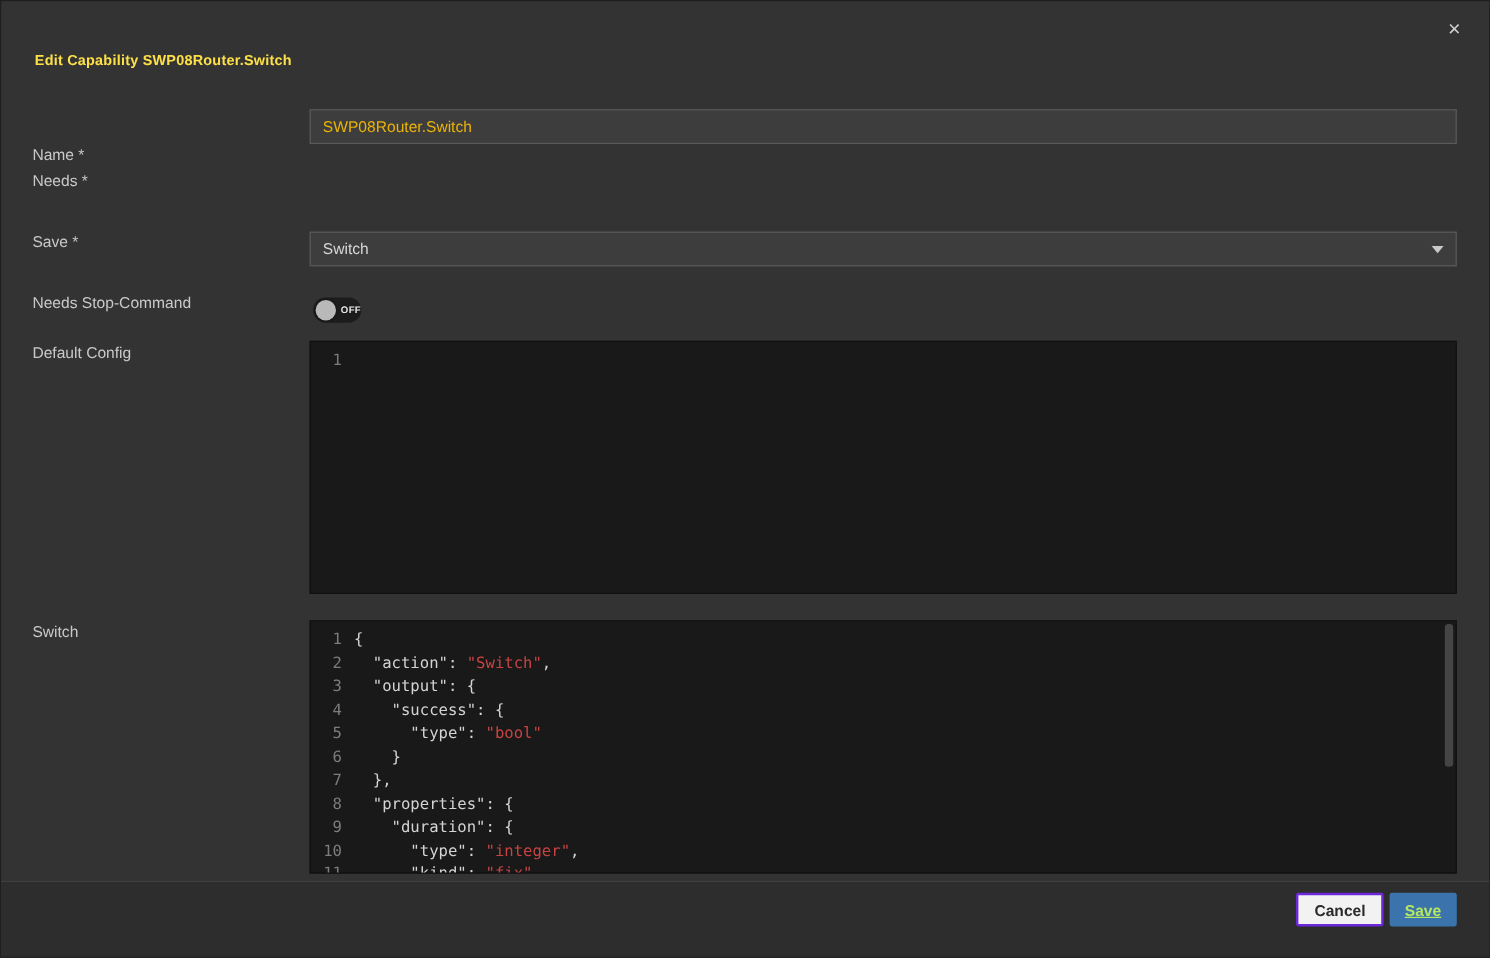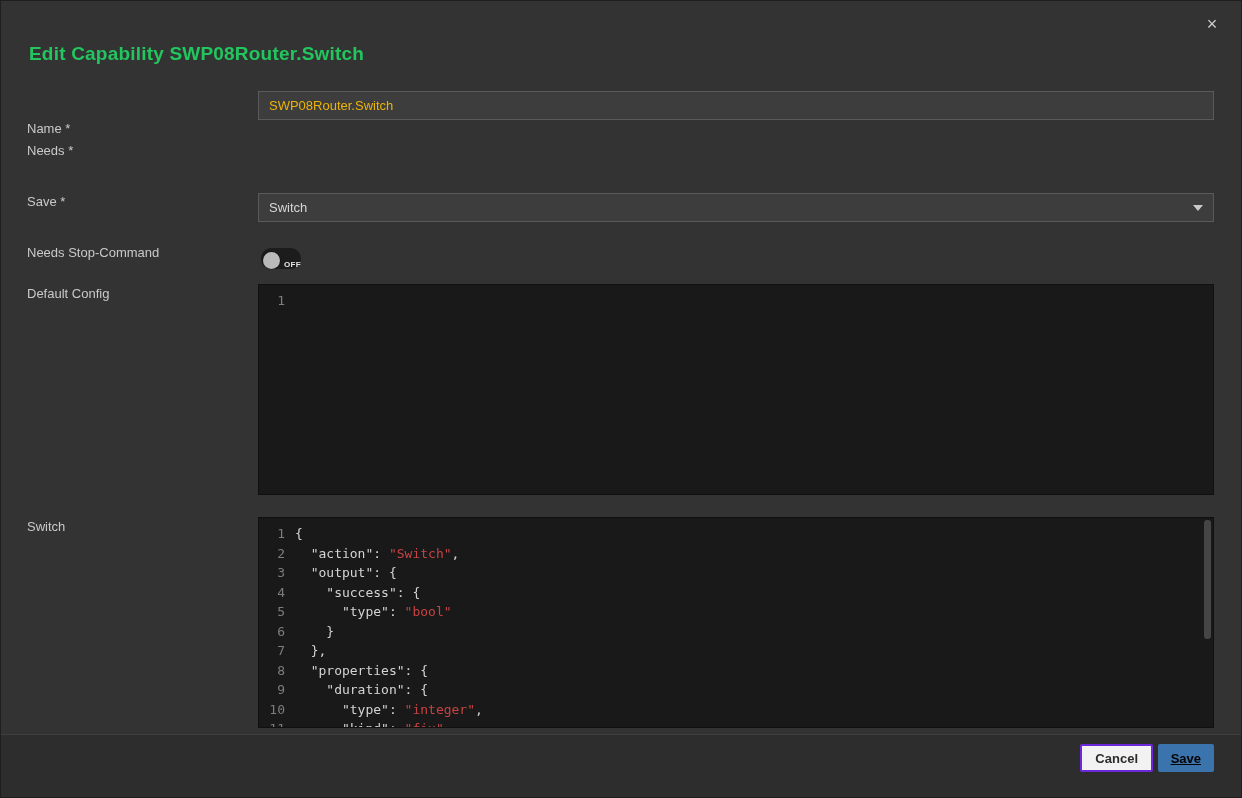--- a/index.html
+++ b/index.html
@@ -9,21 +9,21 @@
     font-family:"Liberation Sans", sans-serif;
     color:#cfcfcf;
   }
   .modal {
     position:absolute; inset:0;
     background:#333333;
     border:1px solid #1f1f1f;
   }
   .dialog-title {
     position:absolute; left:28px; top:42px;
-    font-size:19px; font-weight:bold; color:#22c55e;
+    font-size:12px; font-weight:bold; color:#fde047;
     letter-spacing:.2px;
   }
   .close-btn {
     position:absolute; right:18px; top:12px;
     width:22px; height:22px;
     font-size:18px; line-height:22px; text-align:center;
     color:#cfcfcf; cursor:pointer; user-select:none;
   }
   .field-label {
     position:absolute; left:26px;
@@ -48,21 +48,21 @@
     margin-left:auto;
     width:0; height:0;
     border-left:5px solid transparent;
     border-right:5px solid transparent;
     border-top:6px solid #c9c9c9;
   }
   .toggle {
     position:absolute; left:260px; top:247px;
     width:40px; height:21px;
     background:#1c1c1c; border-radius:11px;
-    display:flex; align-items:flex-end;
+    display:flex; align-items:center;
     cursor:pointer;
   }
   .toggle-knob {
     width:17px; height:17px; border-radius:50%;
     background:#b9b9b9; margin-left:2px;
     box-shadow:0 0 2px rgba(0,0,0,.6);
   }
   .toggle-text {
     font-size:8px; font-weight:bold; color:#e6e6e6;
     margin-left:4px; letter-spacing:.3px;
@@ -103,21 +103,21 @@
   }
   .btn-cancel {
     right:88px;
     background:#f2f2f2; color:#2b2b2b;
     border:2px solid #6d28d9;
     font-weight:bold;
     border-radius:2px;
   }
   .btn-save {
     right:27px;
-    background:#3c78b4; color:#000000;
+    background:#3c78b4; color:#bef264;
     border-radius:2px;
     font-weight:bold;
     opacity:.95;
     text-decoration:underline;
   }
 </style>
 </head>
 <body>
 
 <div class="modal">

